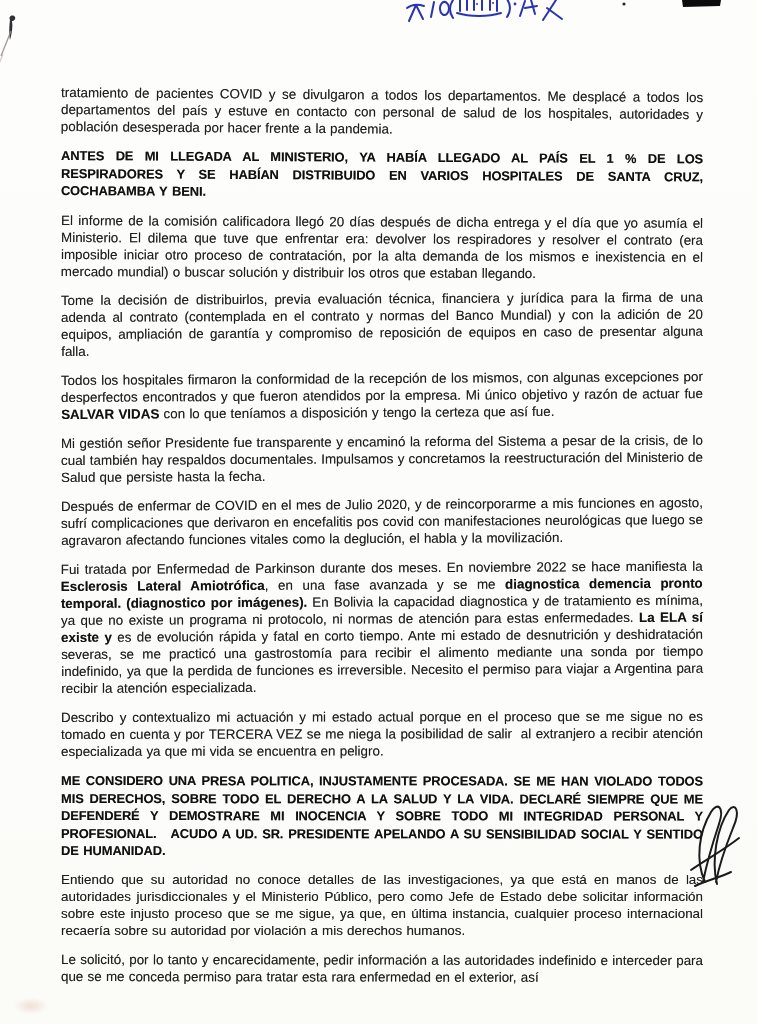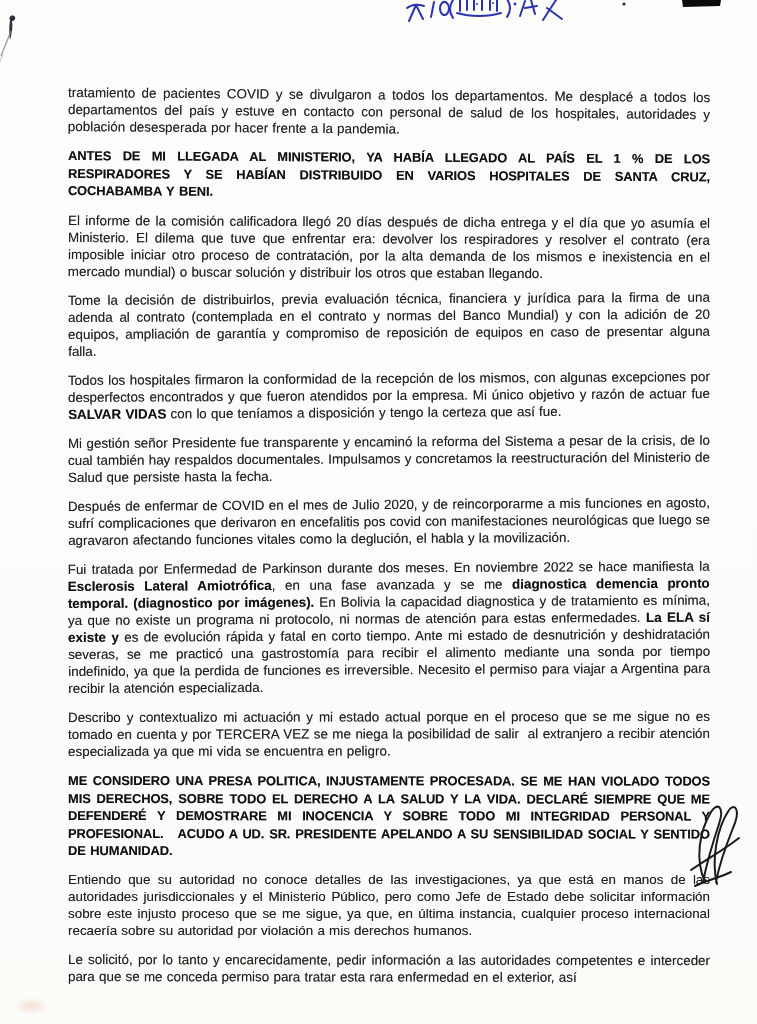--- a/index.html
+++ b/index.html
@@ -6,21 +6,21 @@
   body{
     width:757px;height:1024px;position:relative;overflow:hidden;
     background:#ffffff;
     font-family:"Liberation Sans",sans-serif;
   }
   .page{
     position:absolute;inset:0;
     background:linear-gradient(180deg,#fdfdfc 0%,#fcfcfa 60%,#fbfbf8 100%);
   }
   .doc-body{
-    position:absolute;left:68px;top:84px;width:642px;
+    position:absolute;left:61px;top:84px;width:642px;
     color:#1e1e1e;
   }
   .para{
     margin:0 0 12px 0;
     text-align:justify;
     font-size:13.4px;line-height:17px;
     word-spacing:0.5px;
     text-shadow:0 0 0.4px rgba(0,0,0,0.45);
     transform-origin:left center;
   }
@@ -86,21 +86,21 @@
       <p class="para caps" style="transform: rotate(0.3deg);"><span>ANTES DE MI LLEGADA AL MINISTERIO, YA HABÍA LLEGADO AL PAÍS EL 1 % DE LOS RESPIRADORES Y SE HABÍAN DISTRIBUIDO EN VARIOS HOSPITALES DE SANTA CRUZ, COCHABAMBA Y BENI.</span></p>
       <p class="para" style="transform: rotate(0.25deg);"><span>El informe de la comisión calificadora llegó 20 días después de dicha entrega y el día que yo asumía el Ministerio. El dilema que tuve que enfrentar era: devolver los respiradores y resolver el contrato (era imposible iniciar otro proceso de contratación, por la alta demanda de los mismos e inexistencia en el mercado mundial) o buscar solución y distribuir los otros que estaban llegando.</span></p>
       <p class="para" style="transform: rotate(-0.3deg);"><span>Tome la decisión de distribuirlos, previa evaluación técnica, financiera y jurídica para la firma de una adenda al contrato (contemplada en el contrato y normas del Banco Mundial) y con la adición de 20 equipos, ampliación de garantía y compromiso de reposición de equipos en caso de presentar alguna falla.</span></p>
       <p class="para" style="transform: rotate(-0.35deg);"><span>Todos los hospitales firmaron la conformidad de la recepción de los mismos, con algunas excepciones por desperfectos encontrados y que fueron atendidos por la empresa. Mi único objetivo y razón de actuar fue </span><b>SALVAR VIDAS</b><span> con lo que teníamos a disposición y tengo la certeza que así fue.</span></p>
       <p class="para" style="transform: rotate(-0.3deg);"><span>Mi gestión señor Presidente fue transparente y encaminó la reforma del Sistema a pesar de la crisis, de lo cual también hay respaldos documentales. Impulsamos y concretamos la reestructuración del Ministerio de Salud que persiste hasta la fecha.</span></p>
       <p class="para" style="transform: rotate(-0.35deg);"><span>Después de enfermar de COVID en el mes de Julio 2020, y de reincorporarme a mis funciones en agosto, sufrí complicaciones que derivaron en encefalitis pos covid con manifestaciones neurológicas que luego se agravaron afectando funciones vitales como la deglución, el habla y la movilización.</span></p>
       <p class="para" style="transform: rotate(-0.3deg);"><span>Fui tratada por Enfermedad de Parkinson durante dos meses. En noviembre 2022 se hace manifiesta la </span><b>Esclerosis Lateral Amiotrófica</b><span>, en una fase avanzada y se me </span><b>diagnostica demencia pronto temporal. (diagnostico por imágenes).</b><span> En Bolivia la capacidad diagnostica y de tratamiento es mínima, ya que no existe un programa ni protocolo, ni normas de atención para estas enfermedades. </span><b>La ELA sí existe y</b><span> es de evolución rápida y fatal en corto tiempo. Ante mi estado de desnutrición y deshidratación severas, se me practicó una gastrostomía para recibir el alimento mediante una sonda por tiempo indefinido, ya que la perdida de funciones es irreversible. Necesito el permiso para viajar a Argentina para recibir la atención especializada.</span></p>
       <p class="para" style="transform: rotate(-0.1deg);"><span>Describo y contextualizo mi actuación y mi estado actual porque en el proceso que se me sigue no es tomado en cuenta y por TERCERA VEZ se me niega la posibilidad de salir&nbsp; al extranjero a recibir atención especializada ya que mi vida se encuentra en peligro.</span></p>
       <p class="para caps" style="transform: rotate(0.05deg);"><span>ME CONSIDERO UNA PRESA POLITICA, INJUSTAMENTE PROCESADA. SE ME HAN VIOLADO TODOS MIS DERECHOS, SOBRE TODO EL DERECHO A LA SALUD Y LA VIDA. DECLARÉ SIEMPRE QUE ME DEFENDERÉ Y DEMOSTRARE MI INOCENCIA Y SOBRE TODO MI INTEGRIDAD PERSONAL Y PROFESIONAL.&nbsp;&nbsp; ACUDO A UD. SR. PRESIDENTE APELANDO A SU SENSIBILIDAD SOCIAL Y SENTIDO DE HUMANIDAD.</span></p>
       <p class="para" style="transform: rotate(0deg);"><span>Entiendo que su autoridad no conoce detalles de las investigaciones, ya que está en manos de las autoridades jurisdiccionales y el Ministerio Público, pero como Jefe de Estado debe solicitar información sobre este injusto proceso que se me sigue, ya que, en última instancia, cualquier proceso internacional recaería sobre su autoridad por violación a mis derechos humanos.</span></p>
-      <p class="para" style="transform: rotate(0.1deg);"><span>Le solicitó, por lo tanto y encarecidamente, pedir información a las autoridades competentes e interceder para que se me conceda permiso para tratar esta rara enfermedad en el exterior, así</span></p>
+      <p class="para" style="transform: rotate(0.1deg);"><span>Le solicitó, por lo tanto y encarecidamente, pedir información a las autoridades indefinido e interceder para que se me conceda permiso para tratar esta rara enfermedad en el exterior, así</span></p>
     </div>
 
   <svg class="overlay" style="left:683px;top:798px;" width="64" height="92" viewBox="0 0 64 92">
     <g fill="none" stroke="#1b1b1b" stroke-width="2" stroke-linecap="round">
       <path d="M22,84 C12,62 16,34 28,14 C34,4 42,8 36,26 C30,44 24,64 20,84"></path>
       <path d="M34,86 C28,62 34,30 46,12 C52,4 58,12 50,30 C42,50 36,68 33,84"></path>
       <path d="M8,72 C22,62 38,54 56,40"></path>
       <path d="M12,88 C24,82 36,80 48,74"></path>
     </g>
   </svg>

